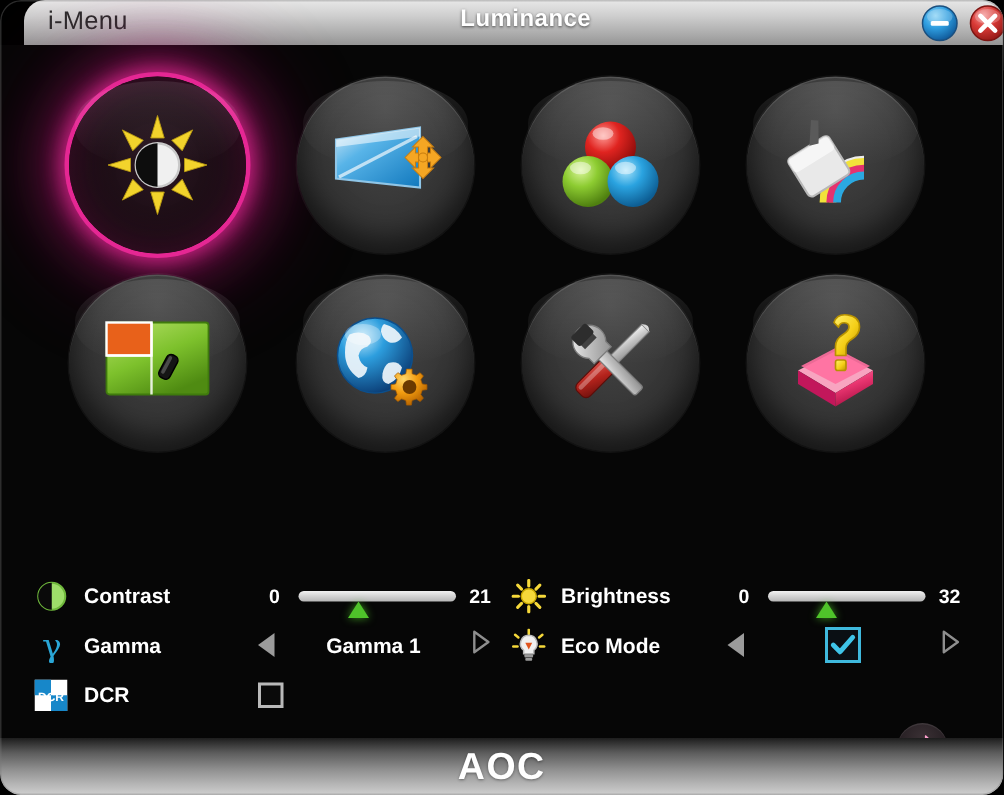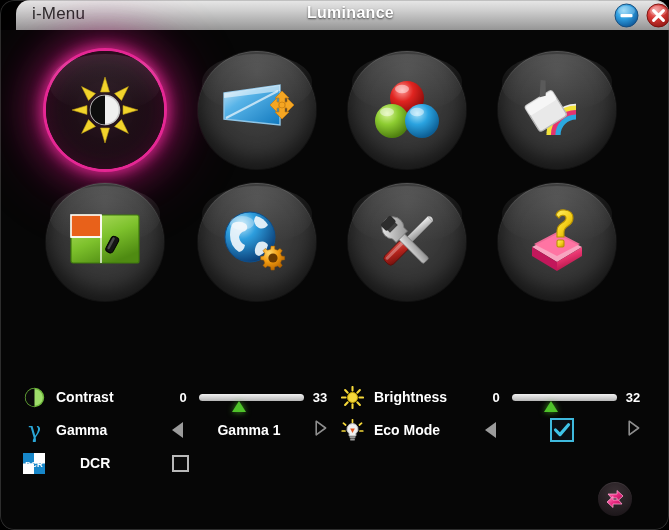--- a/index.html
+++ b/index.html
@@ -146,21 +146,21 @@
   .ctl-row {
     position: absolute;
     height: 30px;
     display: flex;
     align-items: center;
   }
   .col-l { left: 22px; width: 320px; }
   .col-r { left: 340px; width: 320px; }
   .row-1 { top: 42px; }
   .row-2 { top: 75px; }
-  .row-3 { top: 108px; gap: 24px; }
+  .row-3 { top: 108px; }
 
   .ctl-ico {
     width: 24px; height: 24px;
     display: flex; align-items: center; justify-content: center;
     flex: 0 0 24px;
   }
   .ctl-label {
     margin-left: 10px;
     font-size: 14px;
     font-weight: bold;
@@ -563,21 +563,21 @@
             <circle cx="10.5" cy="10.5" r="9" fill="#9ede6a" stroke="#6fb83c" stroke-width="1.4"></circle>
             <path d="M10.5 1.5 A9 9 0 0 0 10.5 19.5 Z" fill="#0a0a0a"></path>
           </svg>
         </div>
         <div class="ctl-label">Contrast</div>
         <div class="slider-wrap">
           <span class="sl-min">0</span>
           <div class="sl-track">
             <div class="sl-thumb" id="th-contrast" style="left: 38%;"></div>
           </div>
-          <span class="sl-max">33</span>
+          <span class="sl-max">21</span>
         </div>
       </div>
 
       <div class="ctl-row col-r row-1">
         <div class="ctl-ico">
           <svg width="23" height="23" viewBox="0 0 23 23">
             <g stroke="#f5d83a" stroke-width="2.1" stroke-linecap="round">
               <line x1="11.5" y1="1" x2="11.5" y2="4.6"></line>
               <line x1="11.5" y1="18.4" x2="11.5" y2="22"></line>
               <line x1="1" y1="11.5" x2="4.6" y2="11.5"></line>
@@ -674,15 +674,18 @@
             <stop offset="50%" stop-color="#e8277f"></stop>
             <stop offset="100%" stop-color="#a60d51"></stop>
           </linearGradient>
         </defs>
         <path d="M5 7 L14 7 L14 3.5 L20 9 L14 14.5 L14 11 L8.5 11 Z" fill="url(#rst)" stroke="#ff9fce" stroke-width=".8" stroke-linejoin="round"></path>
         <path d="M19 17 L10 17 L10 20.5 L4 15 L10 9.5 L10 13 L15.5 13 Z" fill="url(#rst)" stroke="#ff9fce" stroke-width=".8" stroke-linejoin="round"></path>
       </svg>
     </div>
   </div>
 
+  <div id="footer">
+    <div class="aoc-logo">AOC</div>
+  </div>
 
   <div id="frame-edge"></div>
 </div>
 
 </body></html>

